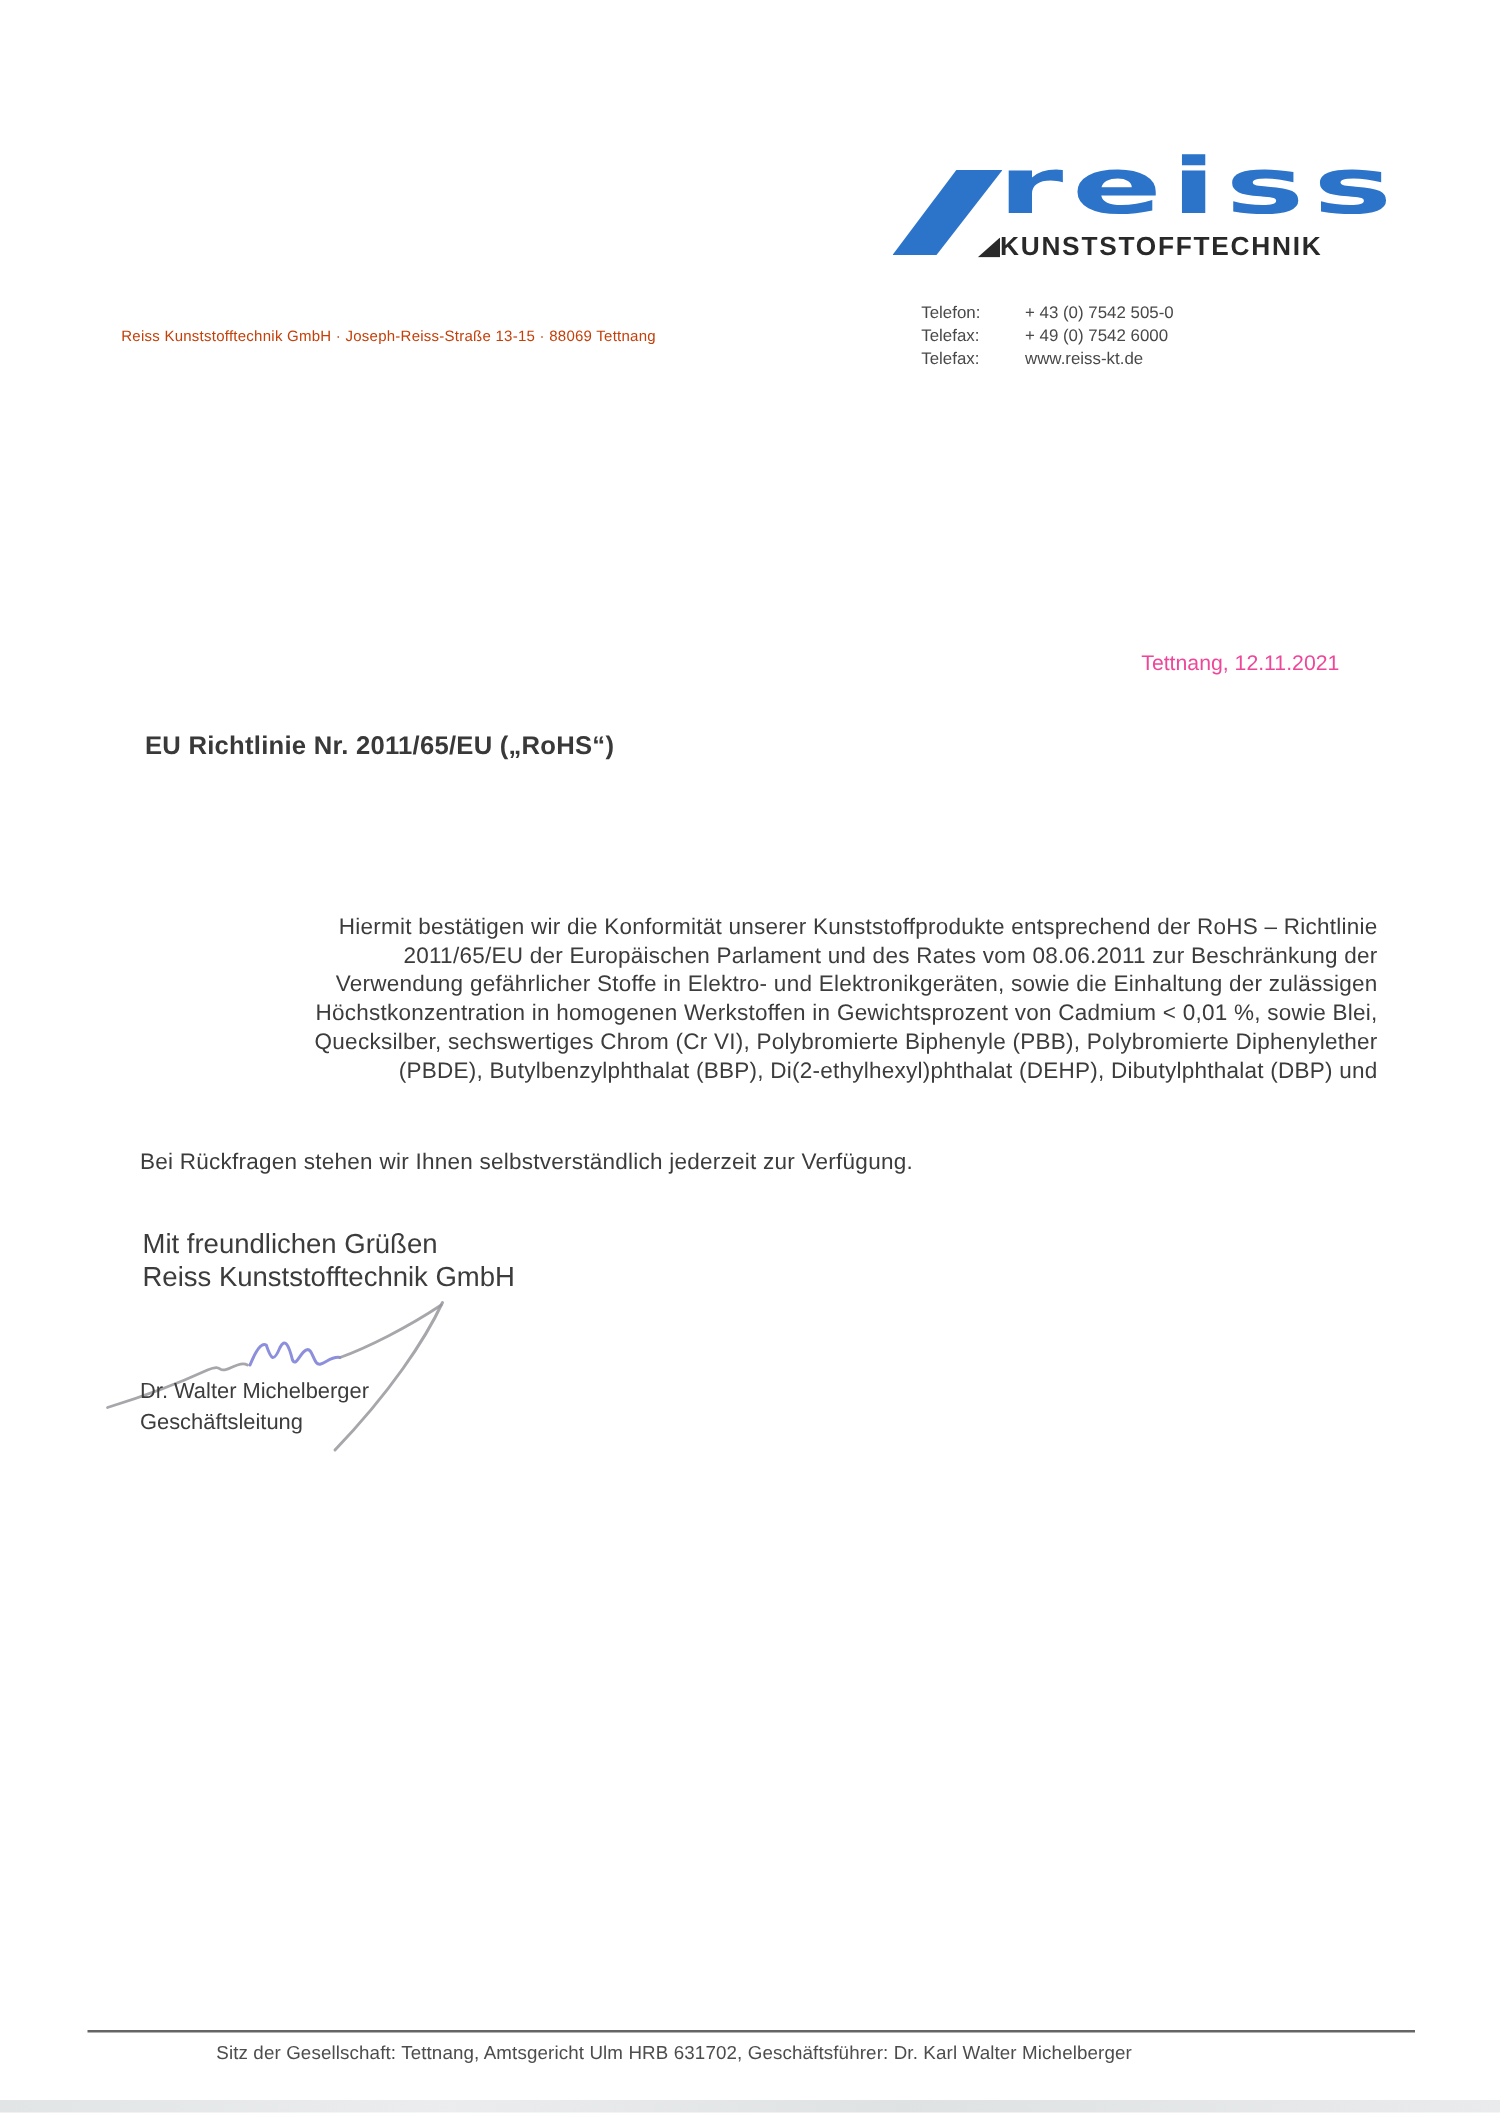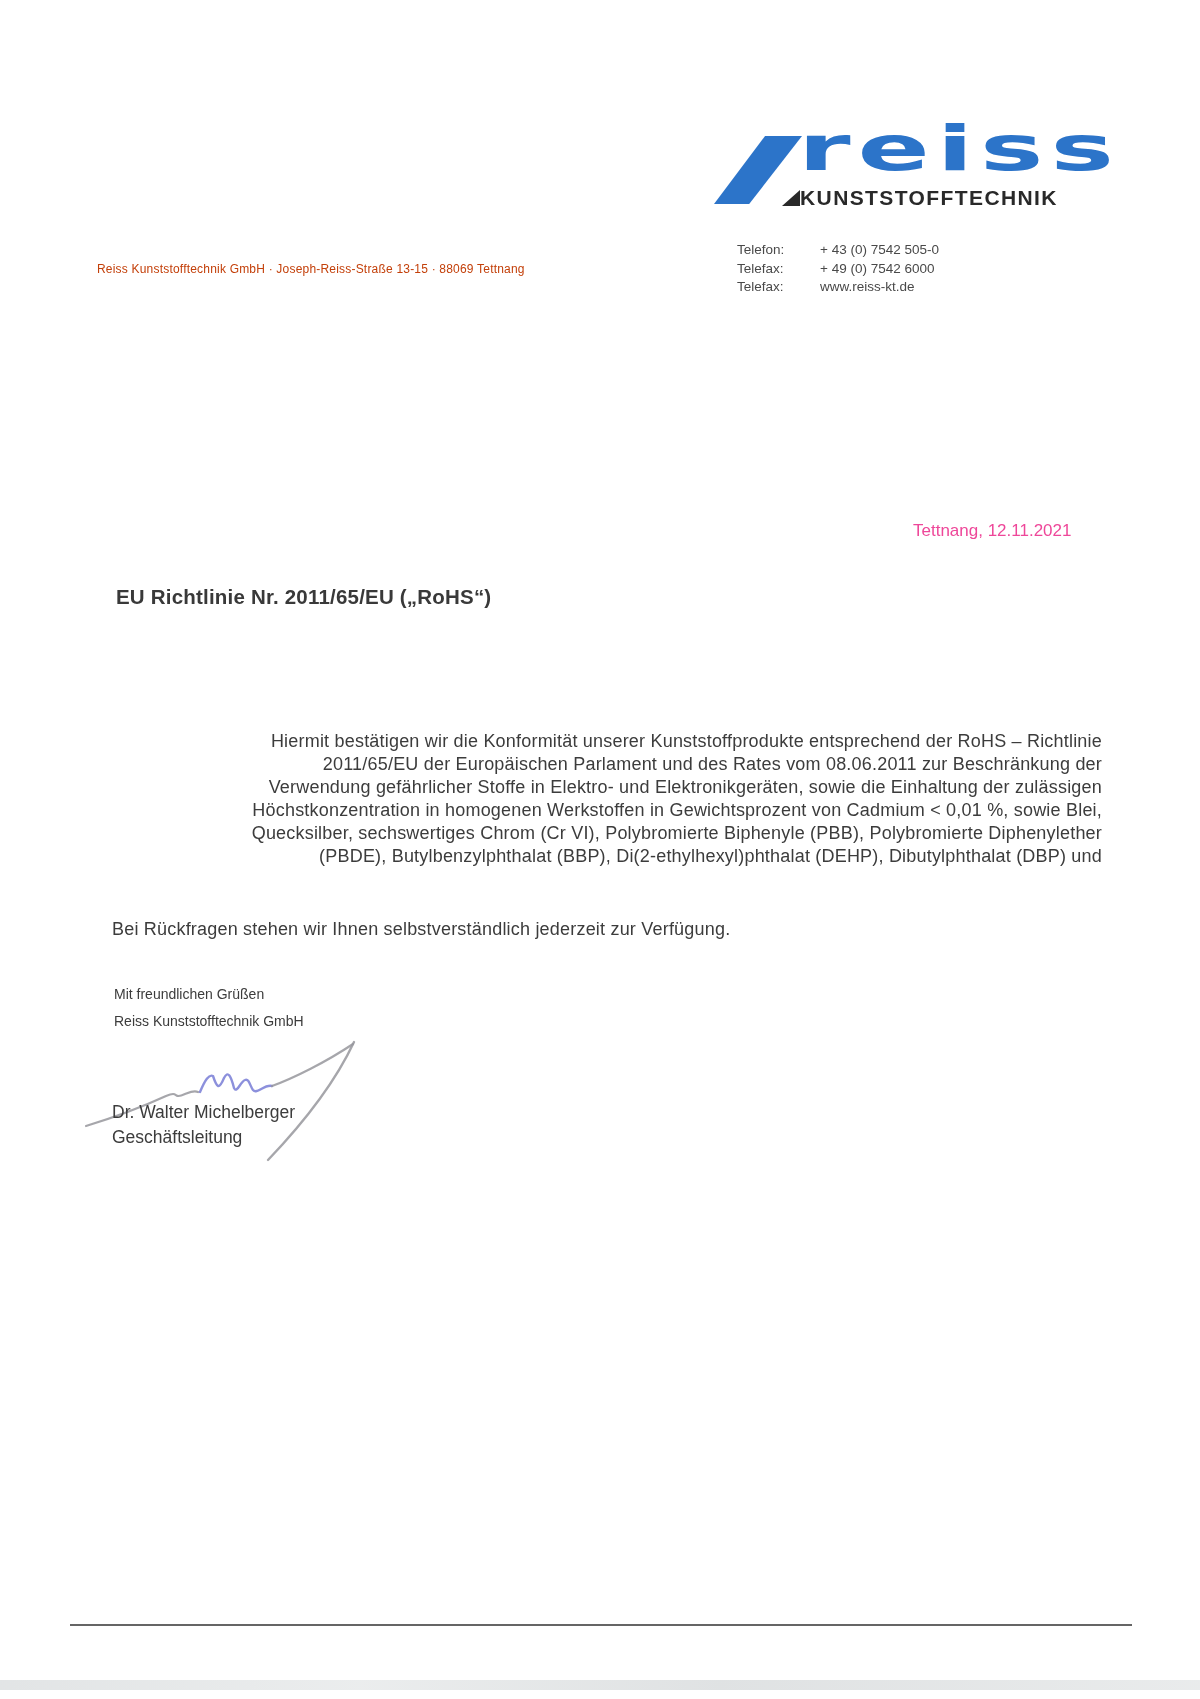--- a/index.html
+++ b/index.html
@@ -62,21 +62,21 @@
 
   
   .subject { position: absolute; left: 116px; top: 585px; font-size: 20.5px; font-weight: bold; color: #3a3a3a; letter-spacing: 0.2px; }
 
   
   .body1 { position: absolute; left: 112px; top: 730px; width: 990px; font-size: 18px; line-height: 23px; letter-spacing: 0.2px; color: #3d3d3d; }
   .body1 div { white-space: nowrap; text-align: right; }
   .body2 { position: absolute; left: 112px; top: 919px; font-size: 18px; color: #3d3d3d; letter-spacing: 0.2px; white-space: nowrap; }
 
   
-  .closing { position: absolute; left: 114px; top: 981px; font-size: 14px; line-height: 27px; color: #3d3d3d; }
+  .closing { position: absolute; left: 114px; top: 981px; font-size: 22px; line-height: 27px; color: #3d3d3d; }
 
   
   .signature { position: absolute; left: 82px; top: 1036px; width: 300px; height: 132px; }
   .signatory { position: absolute; left: 112px; top: 1100px; font-size: 17.5px; line-height: 25px; color: #3d3d3d; }
 
   
   .footer-rule { position: absolute; left: 70px; top: 1624px; width: 1062px; height: 2px; background: #4b4b4b; opacity: 0.85; }
   .footer-text { position: absolute; left: 173px; top: 1634px; font-size: 15px; color: #4e4e4e; letter-spacing: 0.1px; white-space: nowrap; }
   .bottom-band {
     position: absolute; left: 0; top: 1680px; width: 1200px; height: 10px;
@@ -140,16 +140,17 @@
       <path d="M190 50 C 212 42, 244 26, 271 8" stroke="#97979c" stroke-width="2.2" stroke-linecap="round" opacity="0.85"></path>
       <path d="M272 6 C 258 36, 230 78, 186 124" stroke="#97979c" stroke-width="2.4" stroke-linecap="round" opacity="0.85"></path>
     </svg>
 
     <div class="signatory">
       <div>Dr. Walter Michelberger</div>
       <div>Geschäftsleitung</div>
     </div>
 
     <div class="footer-rule"></div>
+    <div class="footer-text">Sitz der Gesellschaft: Tettnang, Amtsgericht Ulm HRB 631702, Geschäftsführer: Dr. Karl Walter Michelberger</div>
     <div class="bottom-band"></div>
 
   </div>
 </div>
 
 </body></html>

